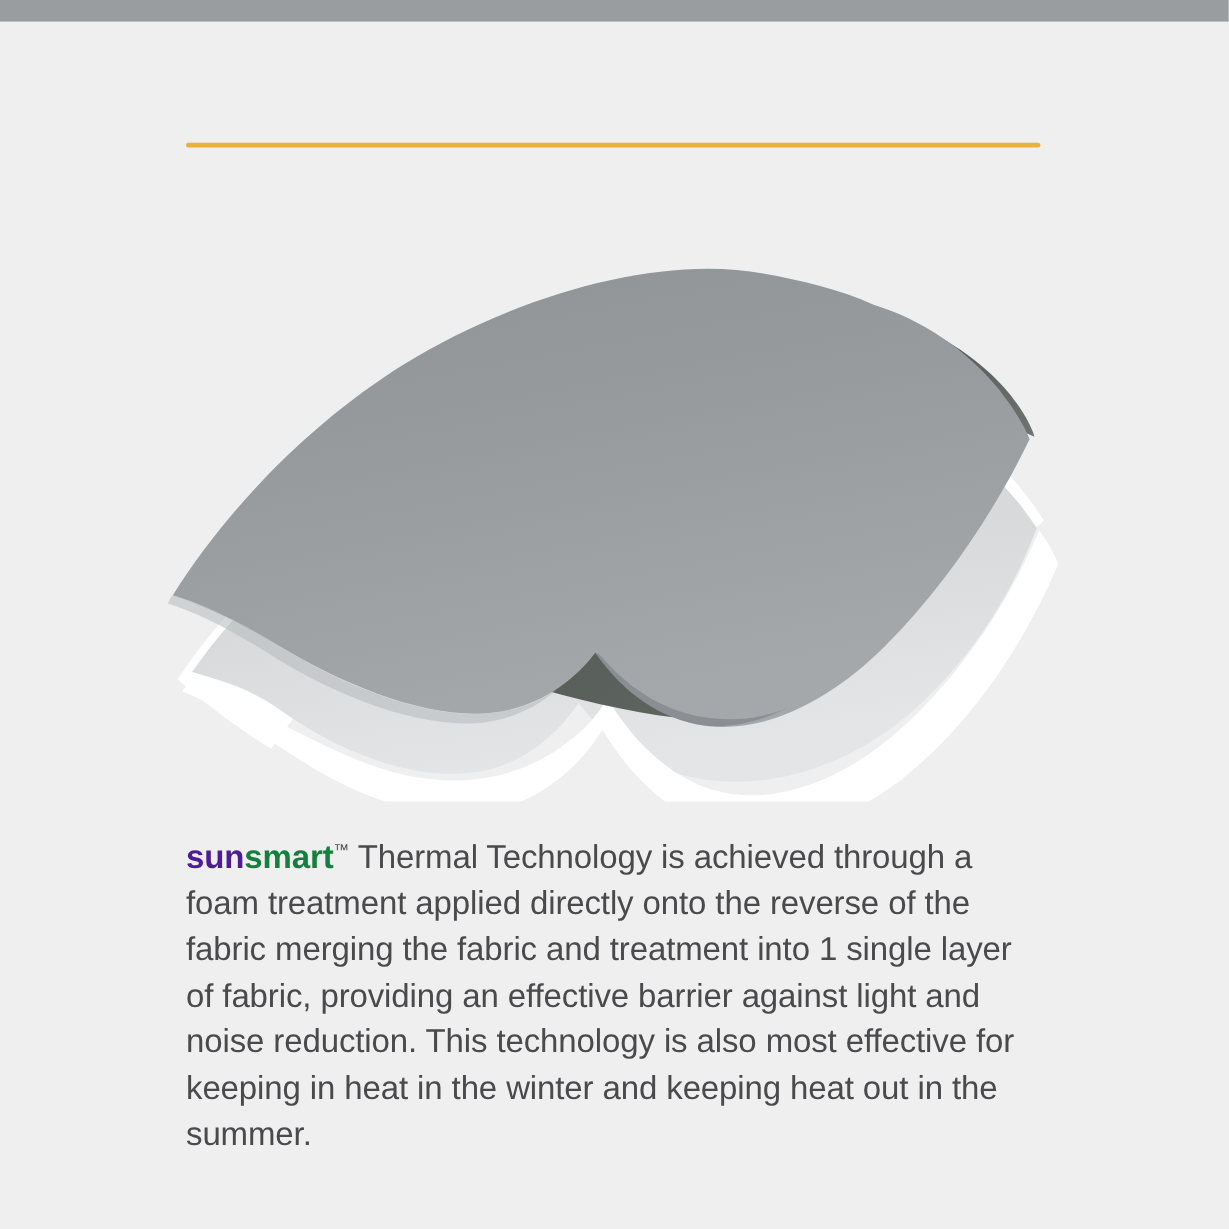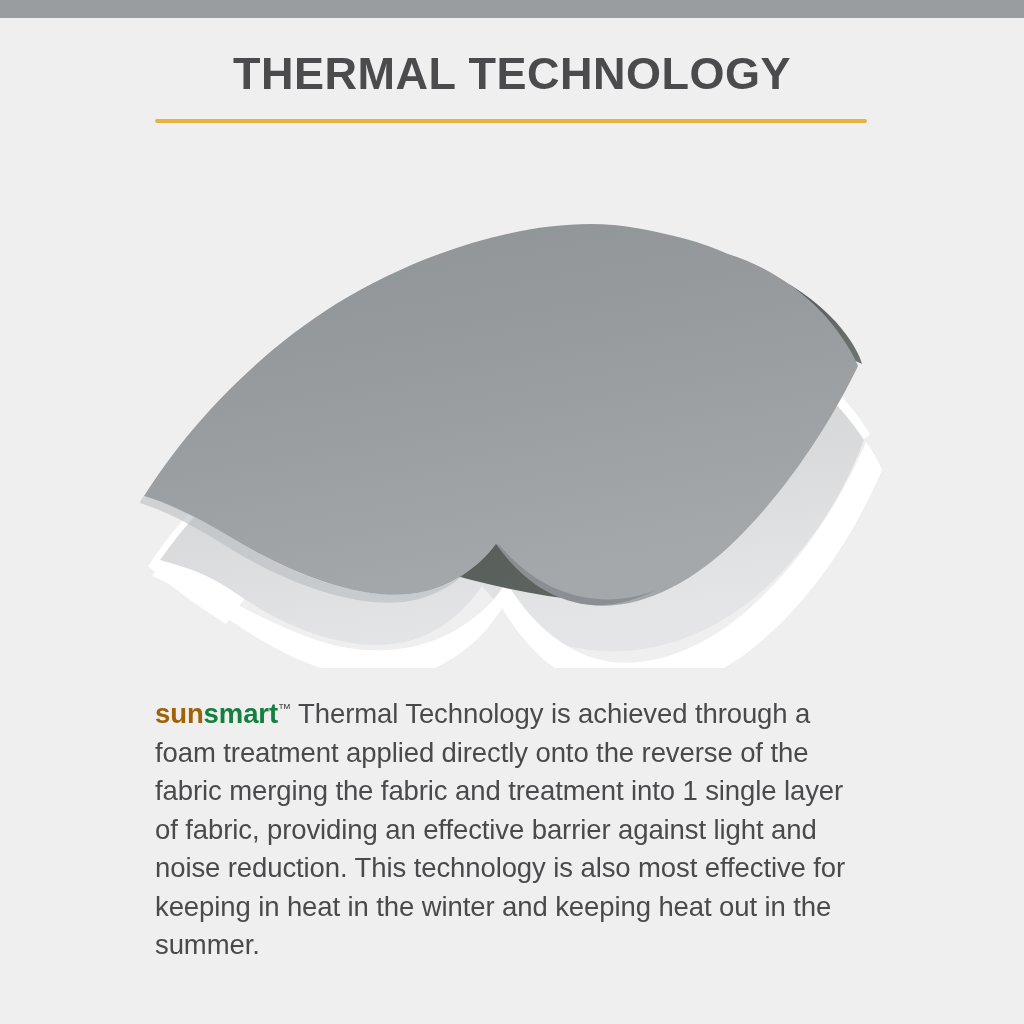--- a/index.html
+++ b/index.html
@@ -77,21 +77,21 @@
     font-size: 27.5px;
     line-height: 38.5px;
     color: #4a4a4c;
     font-family: "Liberation Sans", sans-serif;
     letter-spacing: -0.1px;
   }
   .brand {
     font-weight: bold;
   }
   .brand-sun {
-    color: #a16207;
+    color: #4c1d95;
   }
   .brand-smart {
     color: #15803d;
   }
   .brand-tm {
     font-size: 13px;
     vertical-align: super;
     font-weight: normal;
     color: #4a4a4c;
     letter-spacing: 0;
@@ -99,21 +99,20 @@
 </style>
 </head>
 <body>
 
 <div class="page">
 
   <div class="top-bar"></div>
 
   <div class="content">
 
-    <div class="title">THERMAL TECHNOLOGY</div>
 
     <div class="title-rule"></div>
 
     <div class="illustration-wrap">
       <svg viewBox="0 0 775 480" xmlns="http://www.w3.org/2000/svg">
         <defs>
           <linearGradient id="topSheetGrad" x1="0" y1="0" x2="0.35" y2="1">
             <stop offset="0%" stop-color="#8e9396"></stop>
             <stop offset="45%" stop-color="#979b9e"></stop>
             <stop offset="100%" stop-color="#a4a8ab"></stop>

